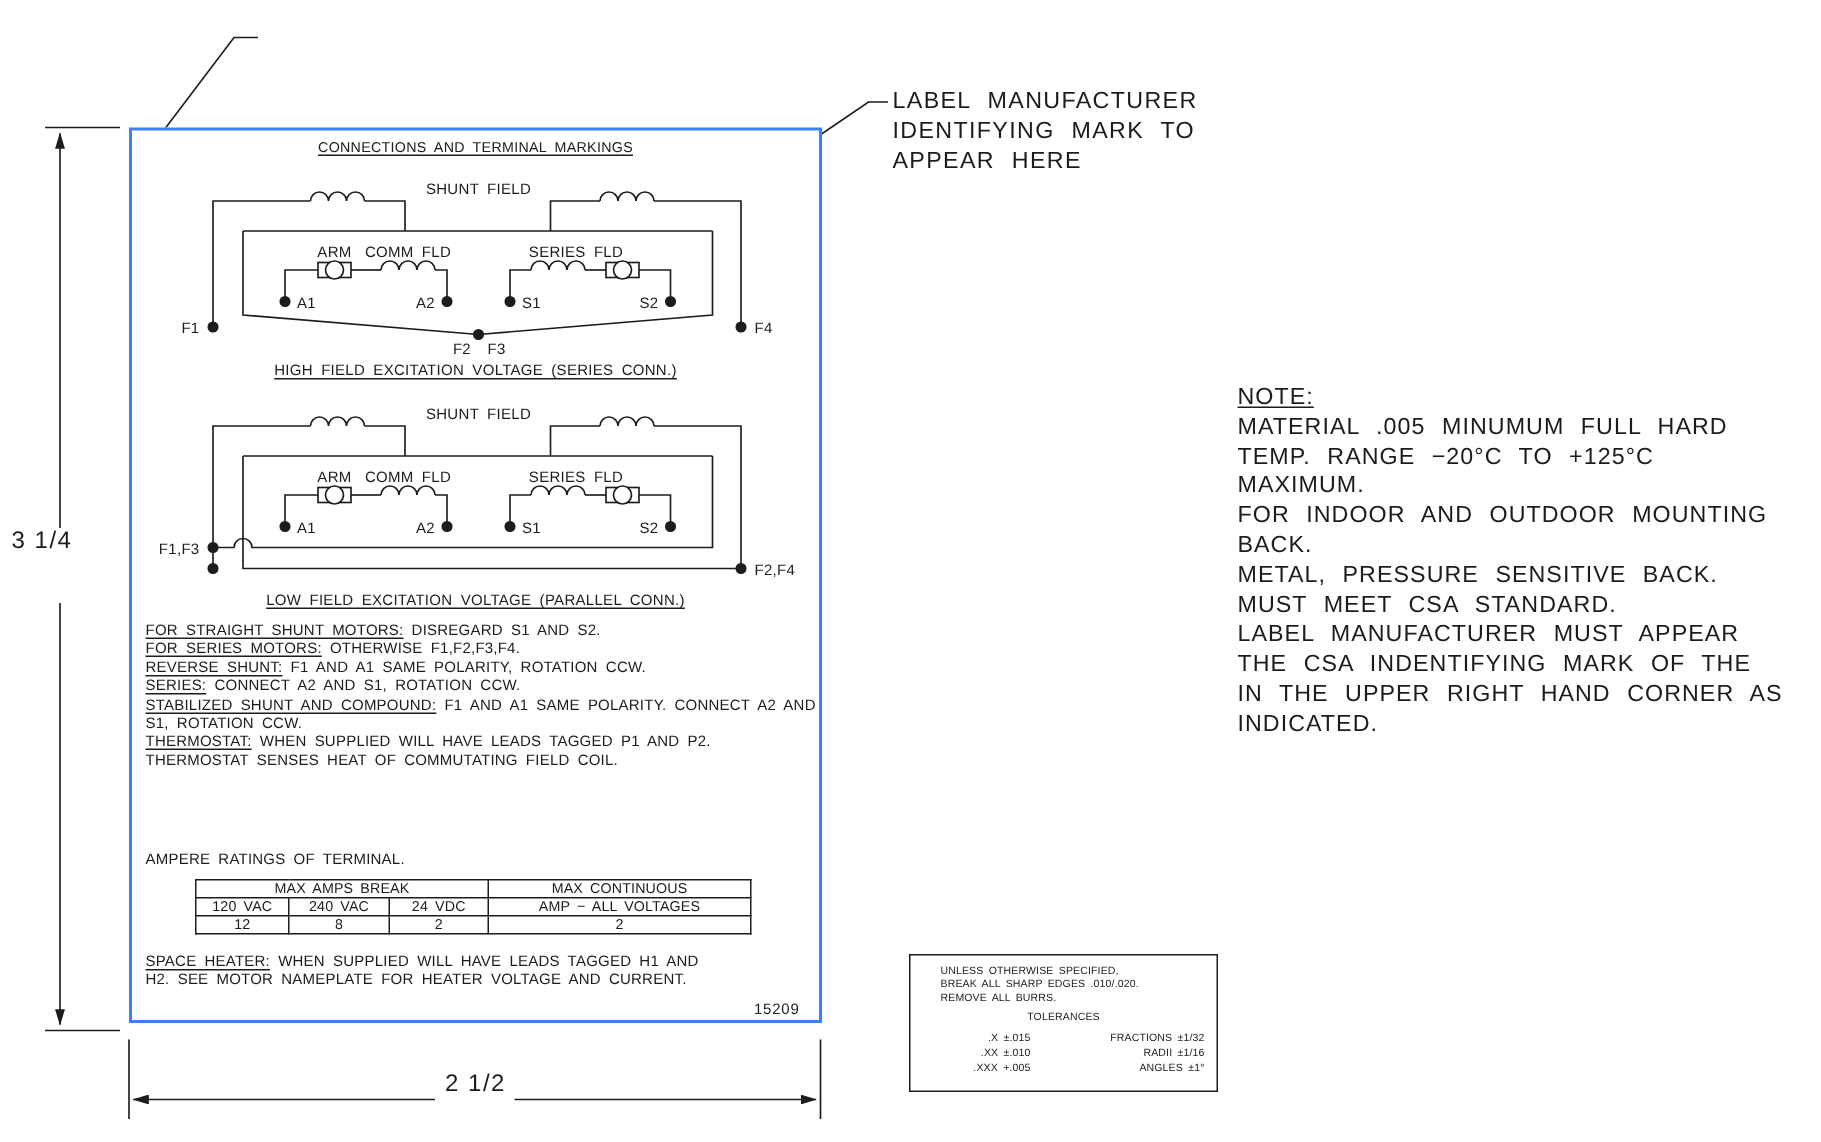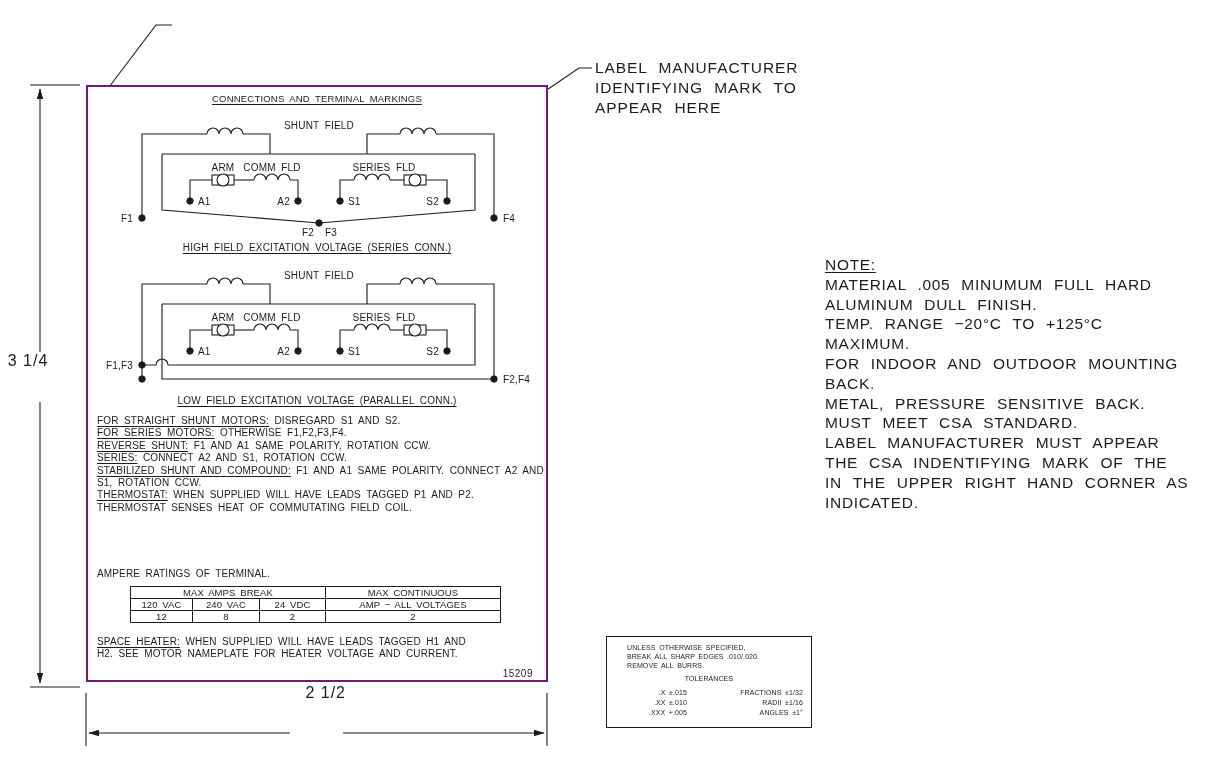--- a/index.html
+++ b/index.html
@@ -8,22 +8,22 @@
   .page *{box-sizing:border-box;}
   svg{position:absolute;left:0;top:0;overflow:visible;}
   svg path, svg line, svg rect, svg circle{stroke:#1c1c1c;fill:none;}
   svg text{fill:#1c1c1c;stroke:none;font-family:"Liberation Sans",sans-serif;}
   .overlay{width:1214px;height:761px;}
   .ann{position:absolute;font-size:15.5px;letter-spacing:0.9px;word-spacing:6px;white-space:nowrap;}
   .bg-note{left:181px;top:16px;}
   .mfr-note{left:595px;top:58px;line-height:20px;}
   .dim-text{position:absolute;font-size:16px;letter-spacing:1px;text-align:center;background:#fff;}
   .dim-h{left:0px;top:352px;width:56px;}
-  .dim-w{left:288px;top:684px;width:58px;text-align:right;}
-  .label-box{position:absolute;left:86px;top:85px;width:462px;height:597px;border:2px solid #701a75;background:#fff;}
+  .dim-w{left:288px;top:714px;width:58px;}
+  .label-box{position:absolute;left:86px;top:85px;width:462px;height:597px;border:2px solid #3b82f6;background:#fff;}
   .label-box .title{position:absolute;left:0;top:6px;width:100%;text-align:center;font-size:9.5px;
         letter-spacing:0.2px;word-spacing:2.5px;}
   .u{text-decoration:underline;text-underline-offset:2px;}
   .circ1{left:0;top:25px;width:462px;height:132px;}
   .circ2{left:0;top:175px;width:462px;height:132px;}
   .caption{position:absolute;left:0;width:100%;text-align:center;font-size:10px;letter-spacing:0.2px;word-spacing:2.5px;}
   .cap1{top:155px;}
   .cap2{top:308px;}
   .instr-block{position:absolute;left:9px;top:328px;width:447px;font-size:10px;line-height:12.4px;
         letter-spacing:0.15px;word-spacing:2.5px;}
@@ -222,21 +222,20 @@
       <span class="u">SPACE HEATER:</span>
       <span>WHEN SUPPLIED WILL HAVE LEADS TAGGED H1 AND H2. SEE MOTOR NAMEPLATE FOR HEATER VOLTAGE AND CURRENT.</span>
     </div>
 
     <div class="partno">15209</div>
   </div>
 
   <div class="note-block">
     <div class="u">NOTE:</div>
     <div>MATERIAL .005 MINUMUM FULL HARD</div>
-    <div>ALUMINUM DULL FINISH.</div>
     <div>TEMP. RANGE −20°C TO +125°C</div>
     <div>MAXIMUM.</div>
     <div>FOR INDOOR AND OUTDOOR MOUNTING</div>
     <div>BACK.</div>
     <div>METAL, PRESSURE SENSITIVE BACK.</div>
     <div>MUST MEET CSA STANDARD.</div>
     <div>LABEL MANUFACTURER MUST APPEAR</div>
     <div>THE CSA INDENTIFYING MARK OF THE</div>
     <div>IN THE UPPER RIGHT HAND CORNER AS</div>
     <div>INDICATED.</div>

